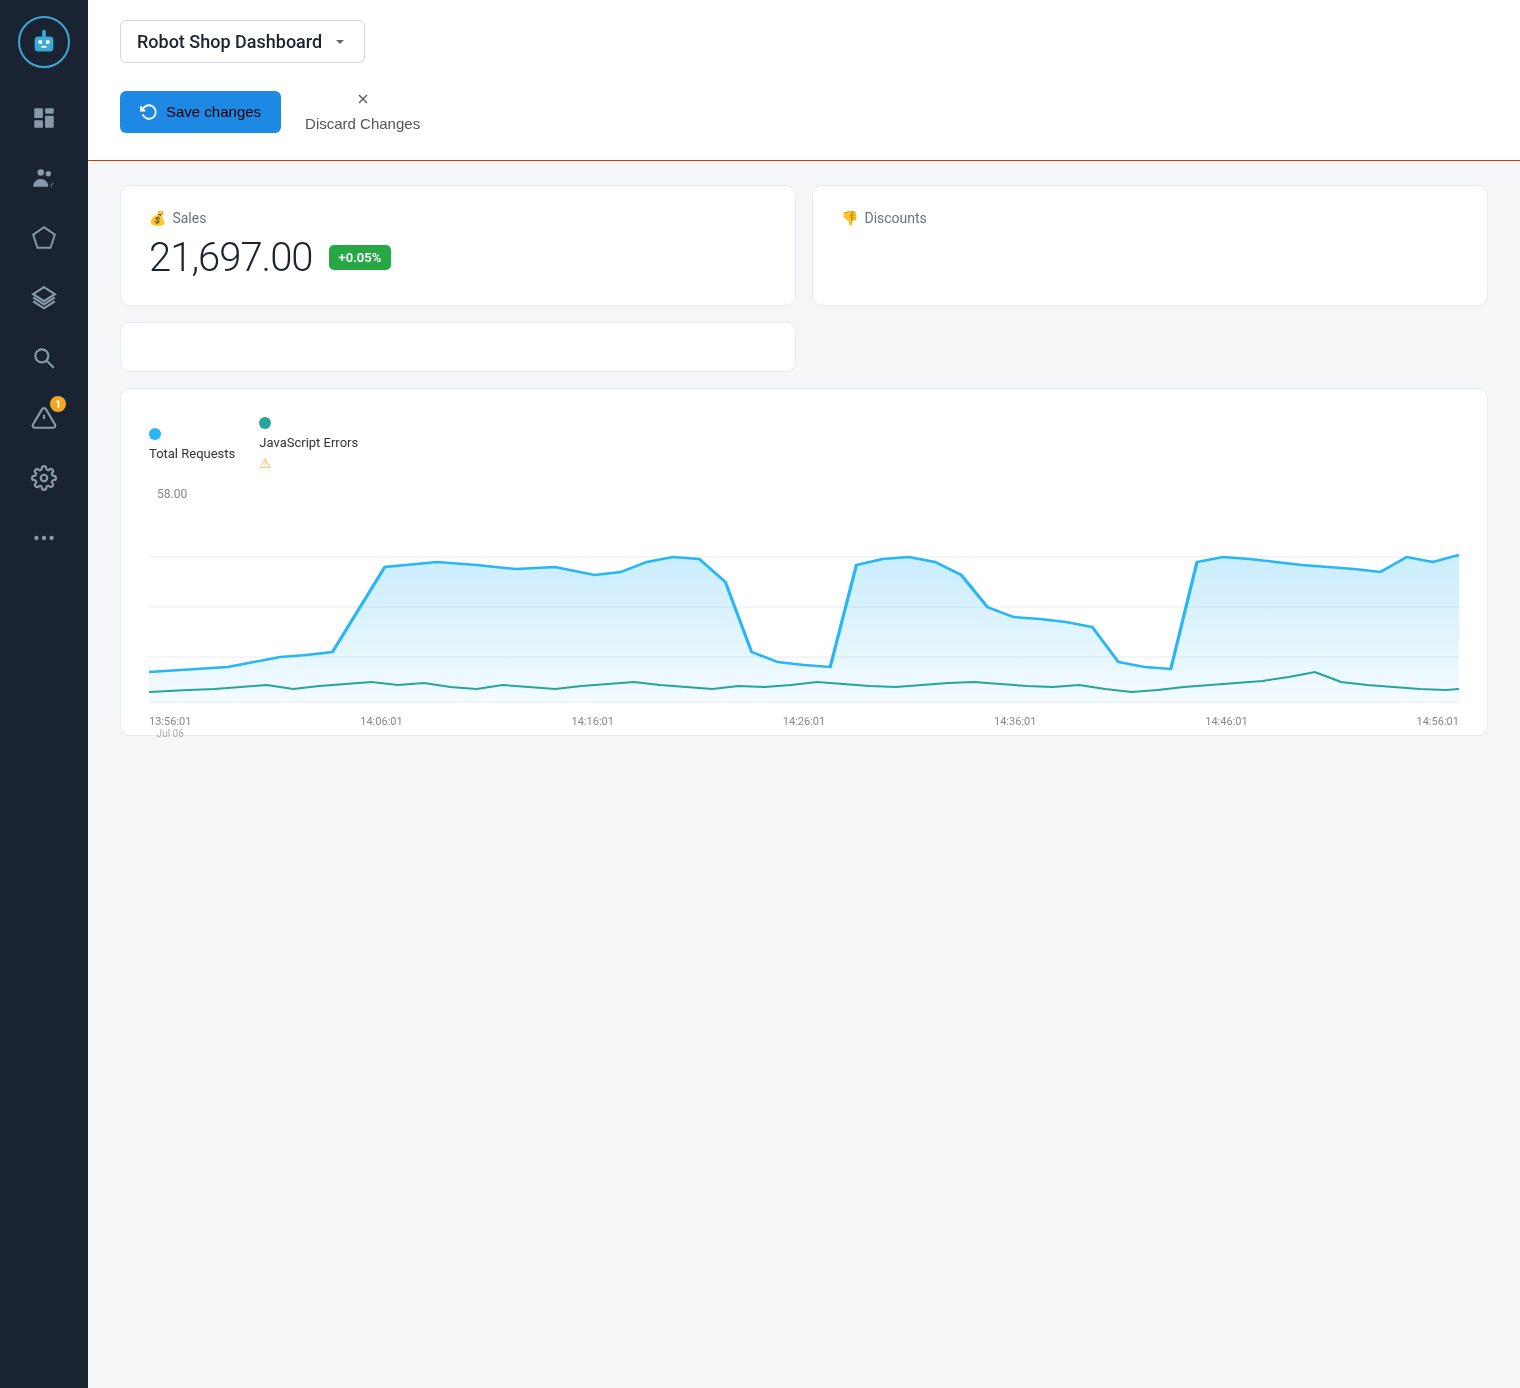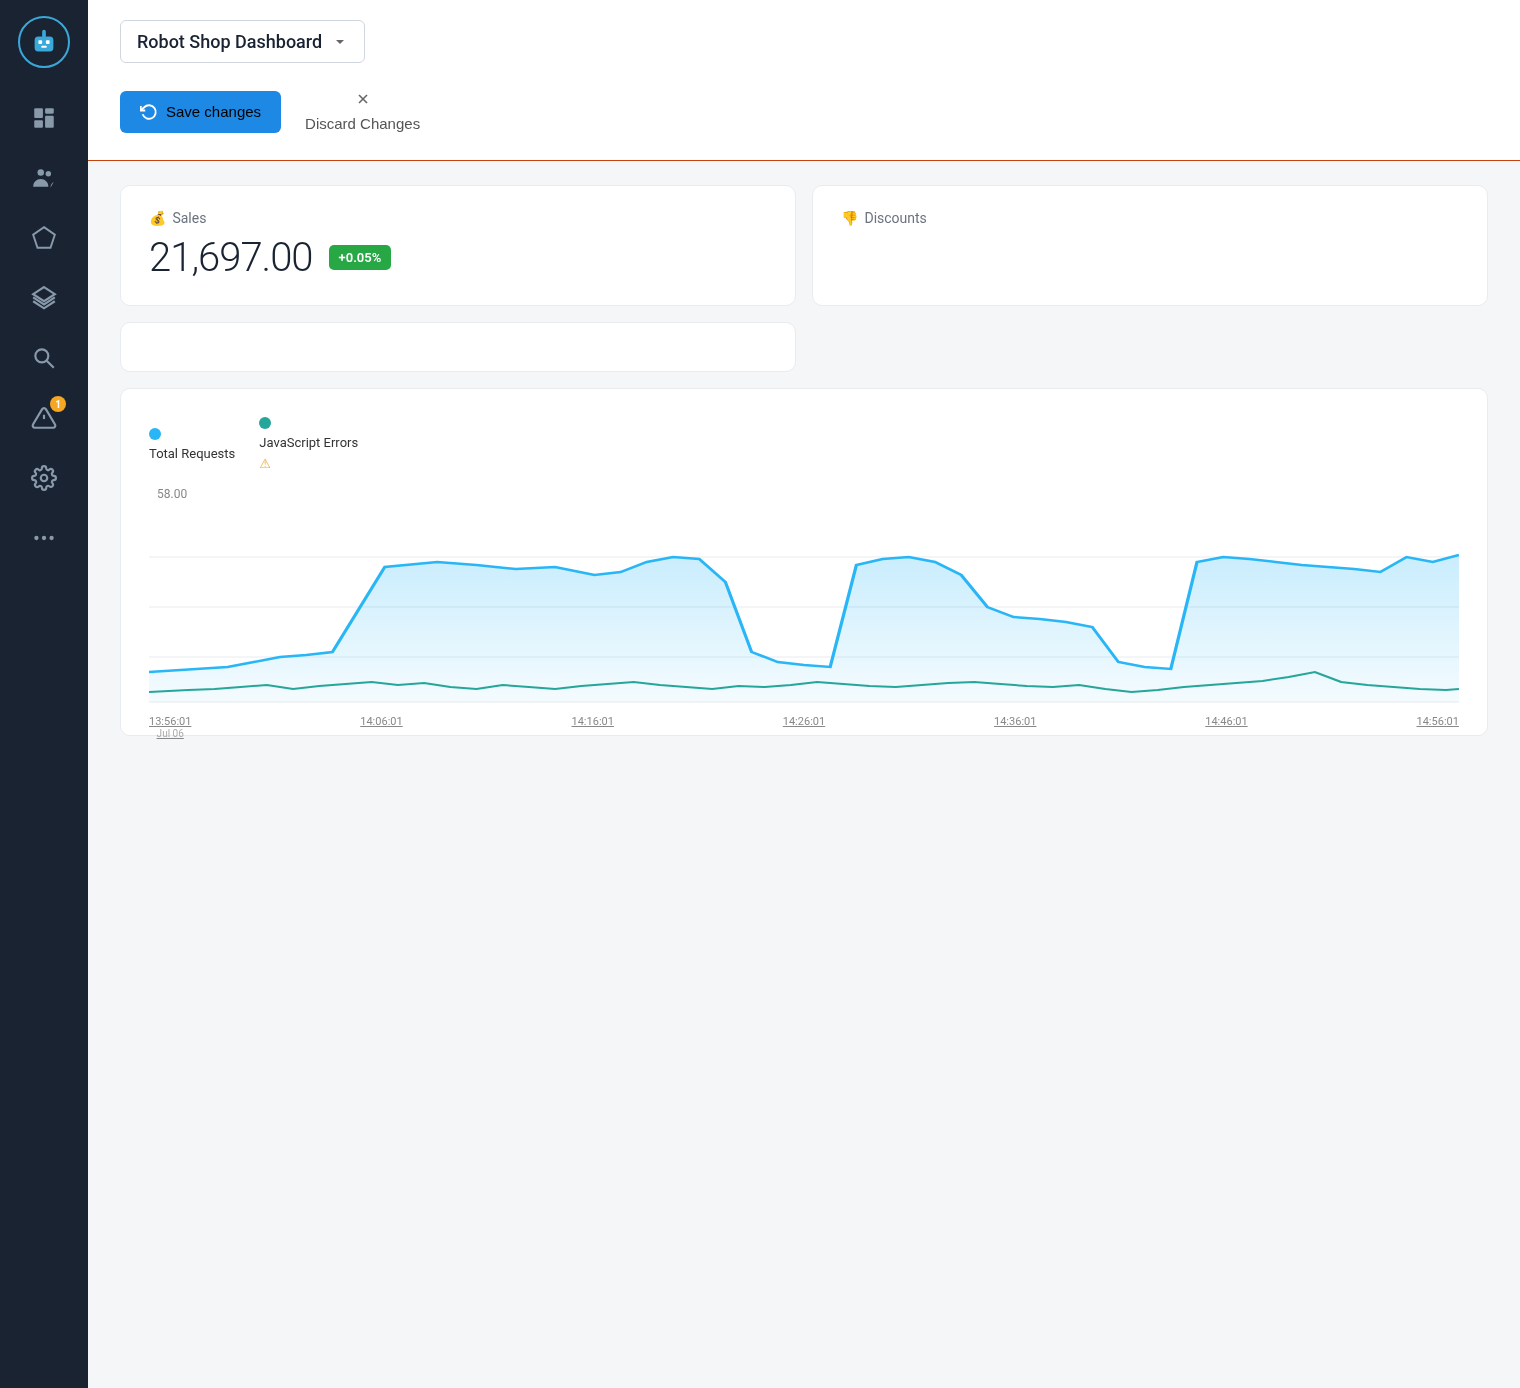--- a/index.html
+++ b/index.html
@@ -214,21 +214,20 @@
     }
     .chart-x-labels {
       display: flex;
       justify-content: space-between;
       padding: 4px 0 0 0;
     }
     .chart-x-label {
       font-size: 11px;
       color: #888;
       text-align: center;
-      text-decoration: underline;
     }
     .x-label-main { font-size: 11px; color: #888; }
     .x-label-sub { font-size: 10px; color: #aaa; }
   </style>
 </head>
 <body>
 
 <nav class="sidebar">
   <div class="sidebar-logo">
     <svg viewBox="0 0 32 32" fill="none" xmlns="http://www.w3.org/2000/svg">

